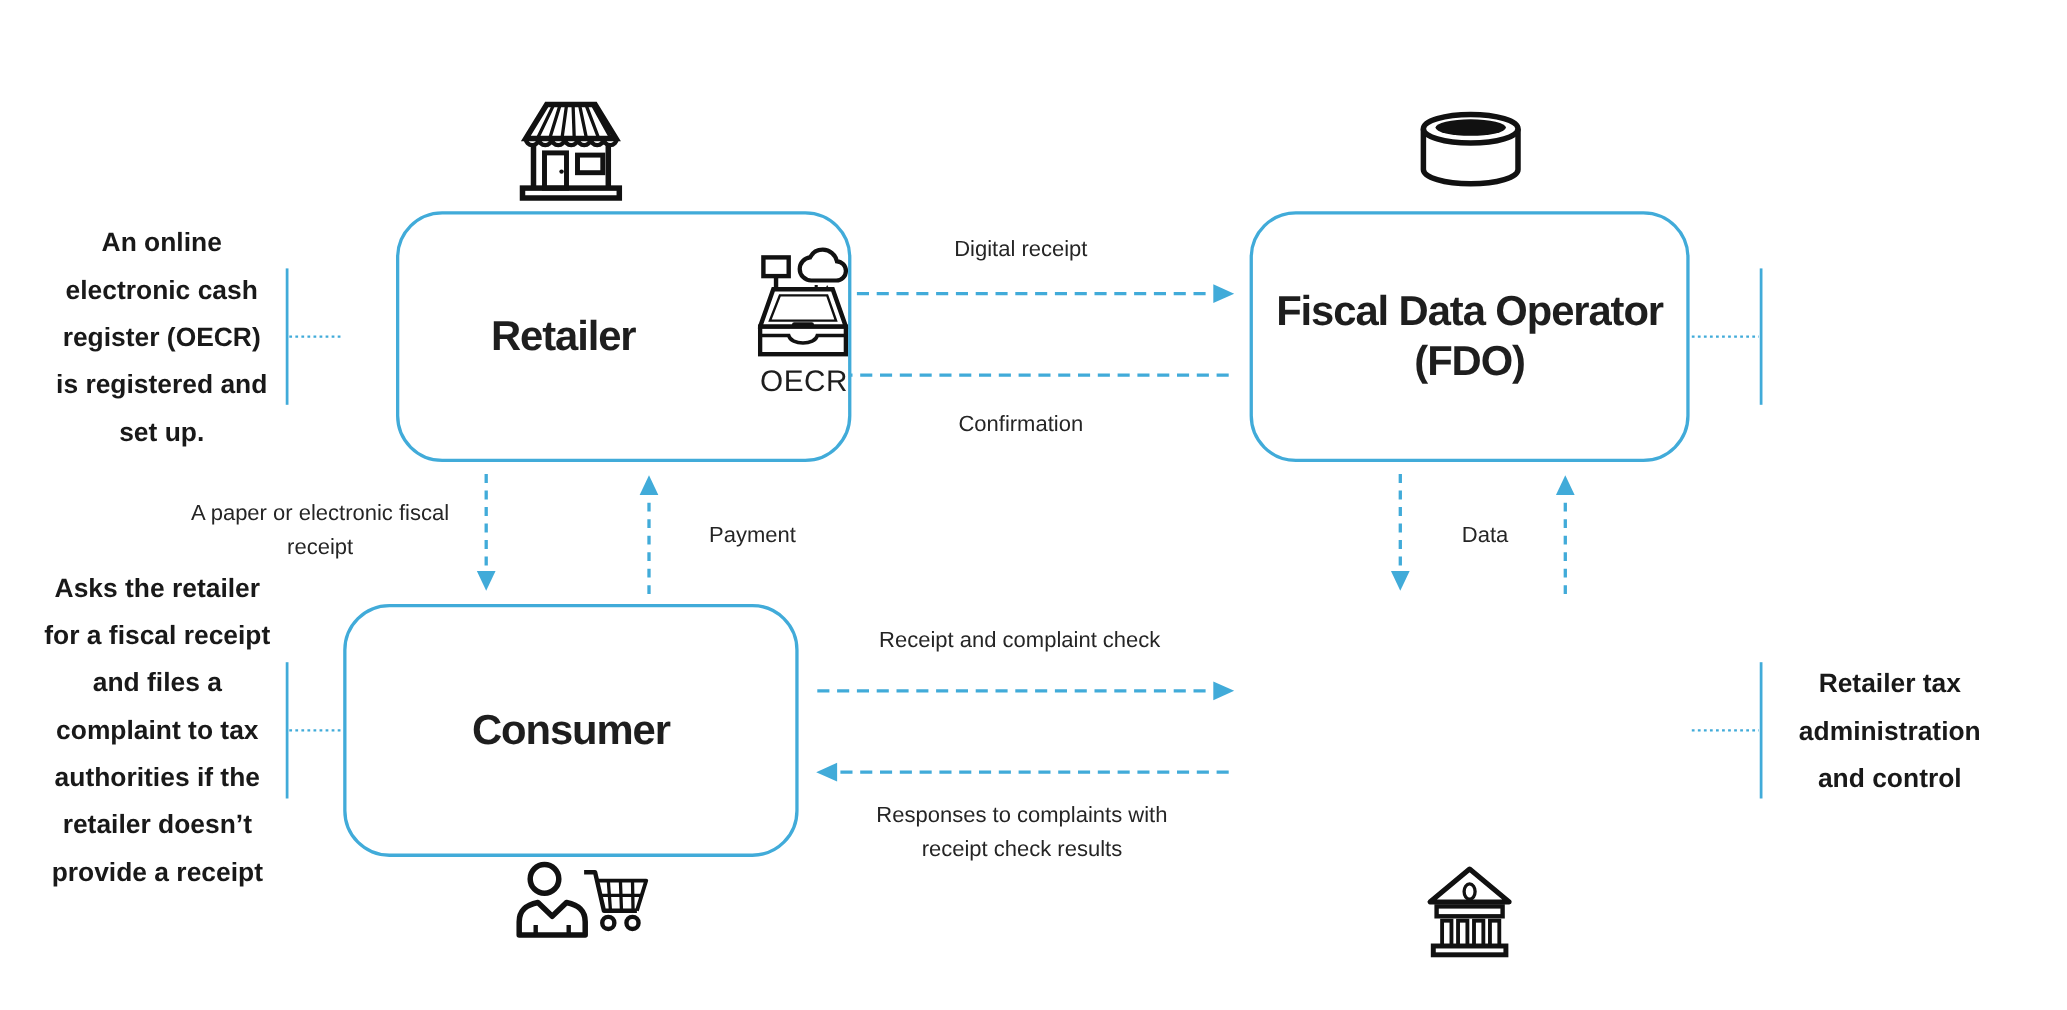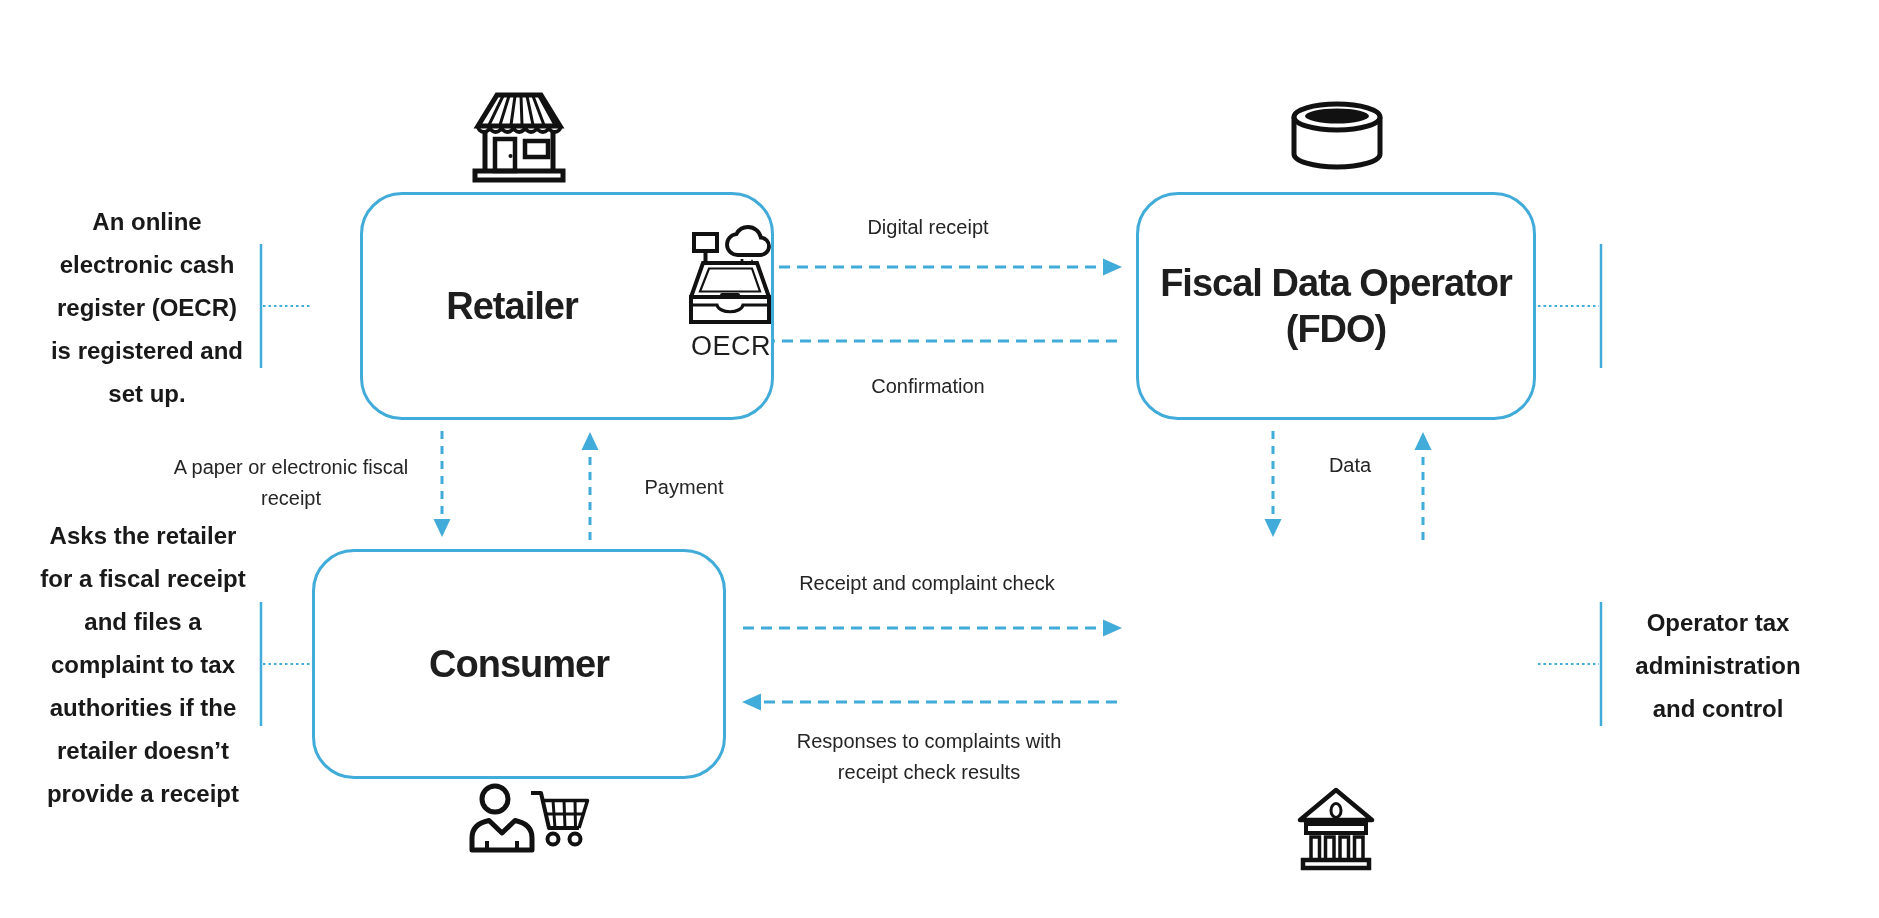--- a/index.html
+++ b/index.html
@@ -202,26 +202,26 @@
   </div>
 
   <div class="flow-label" style="left:928px;top:227px;">Digital receipt</div>
 
   <div class="flow-label" style="left:928px;top:386px;">Confirmation</div>
 
   <div class="flow-label wrap" style="left:291px;top:483px;width:252px;">A paper or electronic fiscal receipt</div>
 
   <div class="flow-label" style="left:684px;top:487px;">Payment</div>
 
-  <div class="flow-label" style="left:1350px;top:465px;">Data</div>
+  <div class="flow-label" style="left:1350px;top:487px;">Data</div>
 
   <div class="flow-label" style="left:927px;top:583px;">Receipt and complaint check</div>
 
   <div class="flow-label wrap" style="left:929px;top:757px;width:310px;">Responses to complaints with receipt check results</div>
 
   <div class="annot" style="left:147px;top:307px;width:205px;">An online electronic cash register (OECR) is registered and set up.</div>
 
 
   <div class="annot" style="left:143px;top:664px;width:218px;">Asks the retailer for a fiscal receipt and files a complaint to tax authorities if the retailer doesn’t provide a receipt</div>
 
-  <div class="annot" style="left:1718px;top:665px;width:210px;">Operator tax administration and control</div>
+  <div class="annot" style="left:1718px;top:665px;width:210px;">Retailer tax administration and control</div>
 
 </div>
 
 </body></html>

